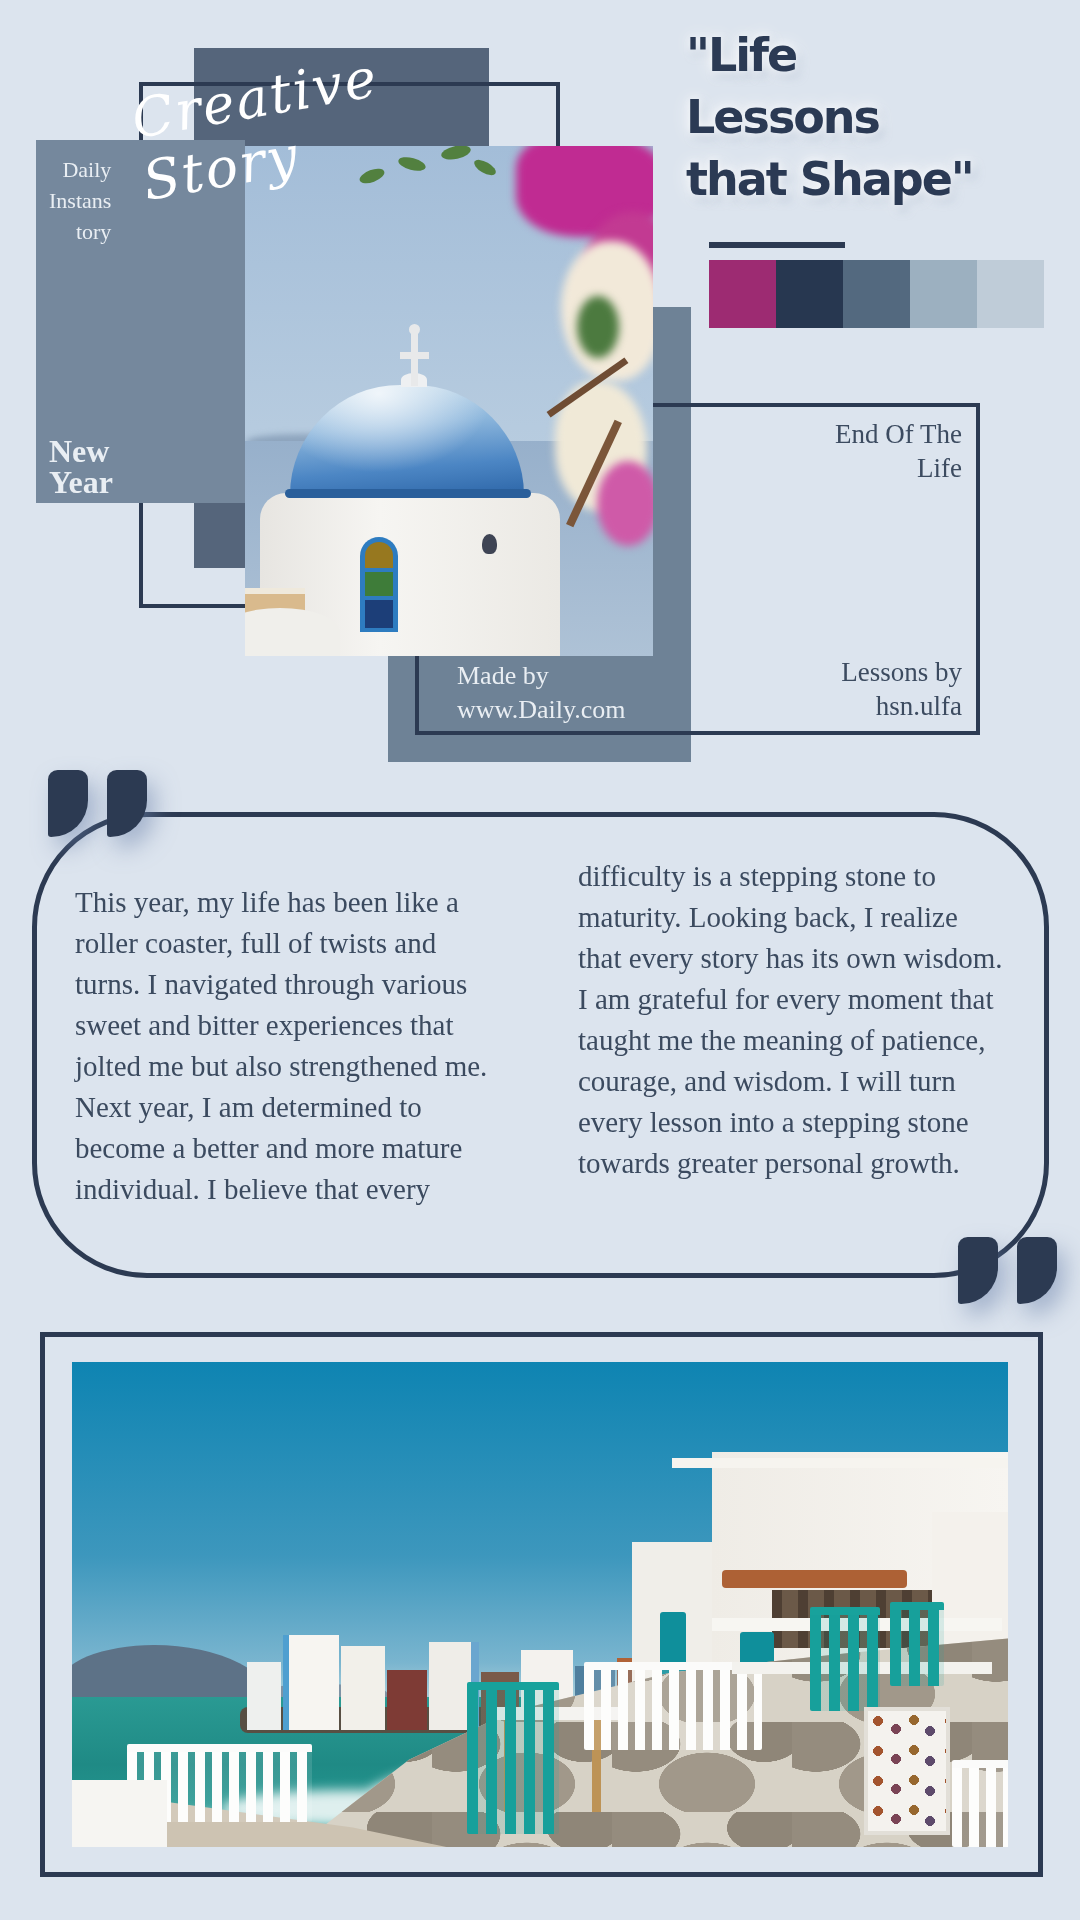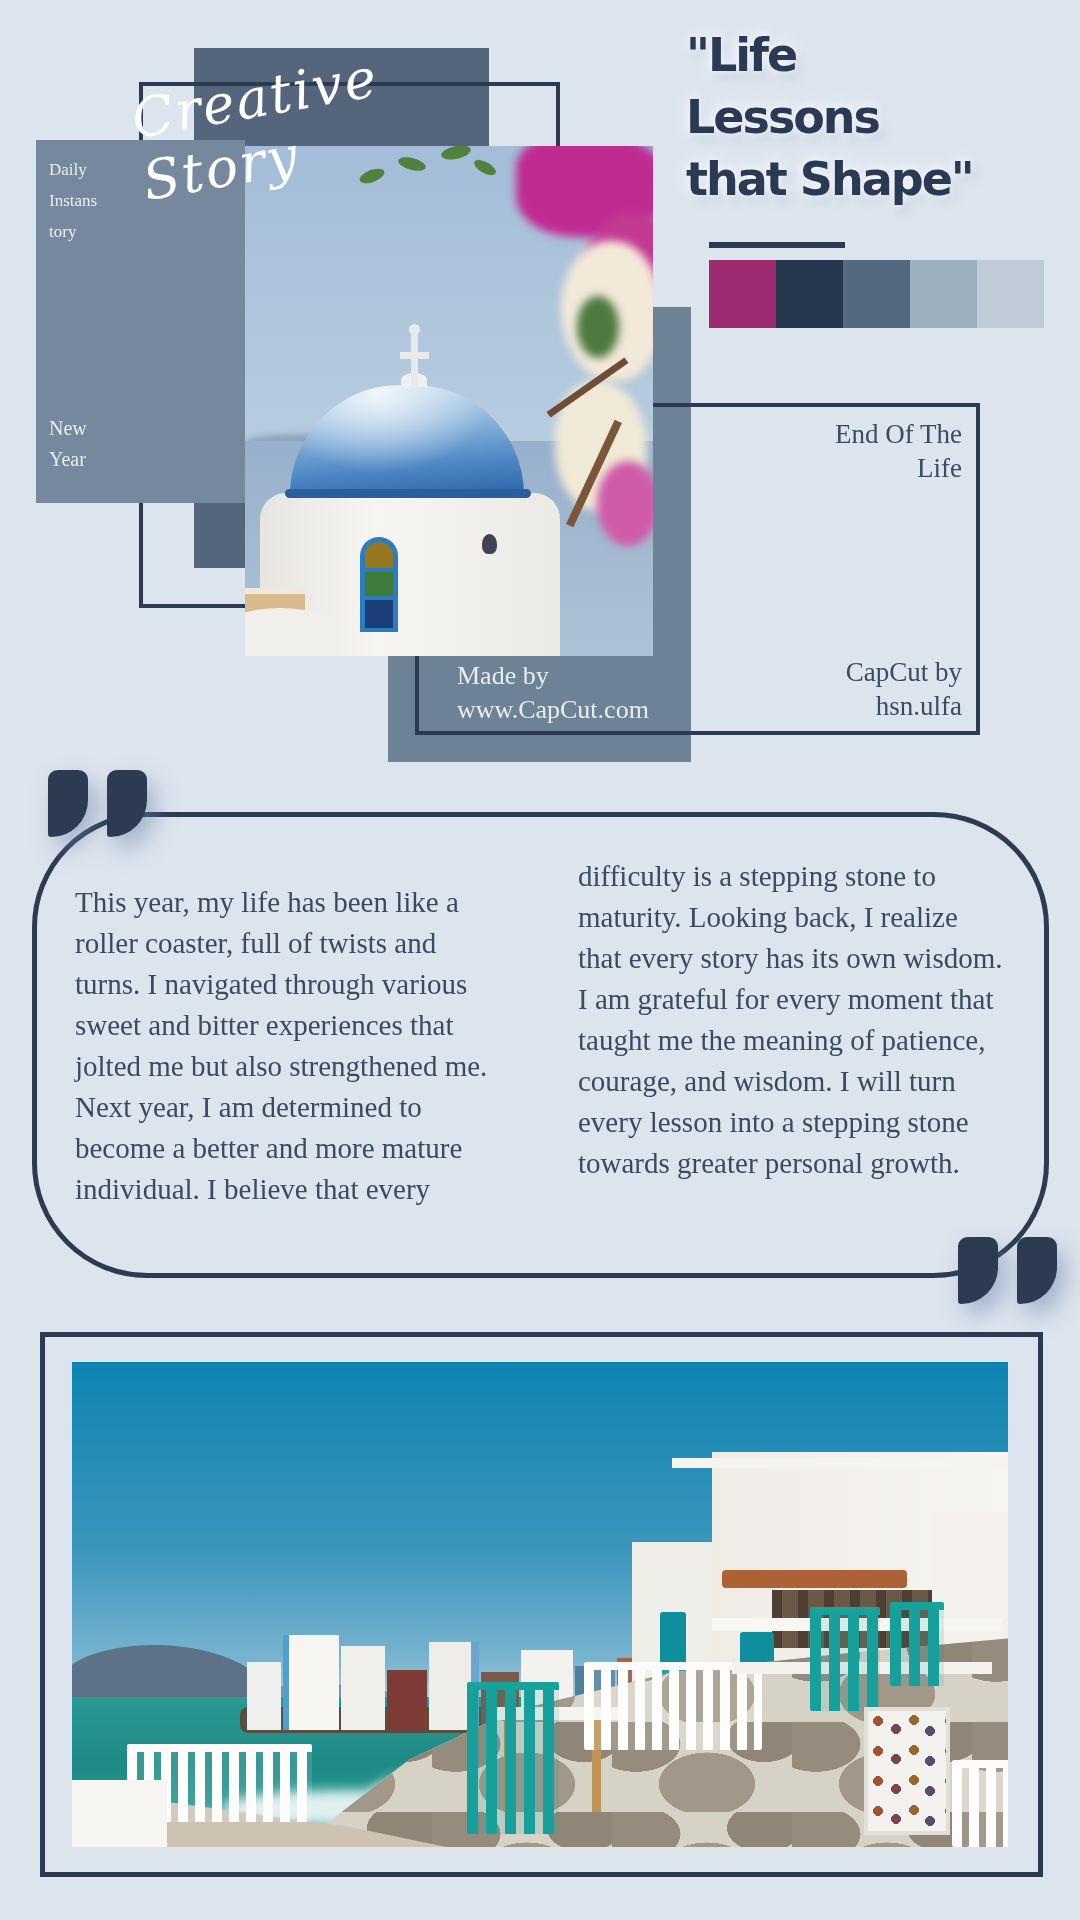--- a/index.html
+++ b/index.html
@@ -10,22 +10,22 @@
   html,body{margin:0;padding:0;background:var(--bg);}
   .canvas{position:relative;width:1080px;height:1920px;background:var(--bg);
           overflow:hidden;font-family:"Liberation Serif",serif;}
   .abs{position:absolute;}
   .pre{white-space:pre-line;}
 
   
   .rect-dark{left:194px;top:48px;width:295px;height:520px;background:var(--slate-dark);}
   .outline1{left:139px;top:82px;width:421px;height:526px;border:4px solid var(--navy);box-sizing:border-box;}
   .panel-daily{left:36px;top:140px;width:209px;height:363px;background:var(--slate);}
-  .daily-label{left:13px;top:14px;font-size:17px;line-height:31px;color:var(--light);}
-  .newyear-label{left:13px;top:273px;font-size:20px;line-height:31px;color:var(--light);}
+  .daily-label{left:13px;top:14px;font-size:22px;line-height:31px;color:var(--light);text-align:right;}
+  .newyear-label{left:13px;top:296px;font-size:32px;line-height:31px;color:var(--light);font-weight:bold;}
   .panel-madeby{left:388px;top:307px;width:303px;height:455px;background:var(--madeby);}
   .madeby-label{left:69px;top:352px;font-size:26px;line-height:34px;color:var(--light);}
   .outline2{left:415px;top:403px;width:565px;height:332px;border:4px solid var(--navy);box-sizing:border-box;}
   .endof-label{right:14px;top:10px;text-align:right;font-size:27px;line-height:34px;color:#3c4b60;}
   .archive-label{right:14px;bottom:8px;text-align:right;font-size:27px;line-height:34px;color:#3c4b60;}
 
   .script-overlay{left:138px;top:88px;width:420px;color:#ffffff;
     font-family:"DejaVu Serif",serif;font-style:italic;font-size:54px;
     transform:rotate(-10deg);transform-origin:left center;letter-spacing:2px;}
 
@@ -153,27 +153,27 @@
   <div class="abs panel-daily">
     <div class="abs daily-label pre">Daily
 Instans
 tory</div>
     <div class="abs newyear-label pre">New
 Year</div>
   </div>
 
   <div class="abs panel-madeby">
     <div class="abs madeby-label pre">Made by
-www.CapCut.com</div>
+www.Daily.com</div>
   </div>
 
   <div class="abs outline2">
     <div class="abs endof-label pre">End Of The
 Life</div>
-    <div class="abs archive-label pre">CapCut by
+    <div class="abs archive-label pre">Lessons by
 hsn.ulfa</div>
   </div>
 
   <div class="abs photo1">
     <div class="abs p1-sky"></div>
     <div class="abs p1-land"></div>
     <div class="abs p1-sea"></div>
     <div class="abs p1-drum"></div>
     <div class="abs p1-dome"></div>
     <div class="abs p1-domebase"></div>

